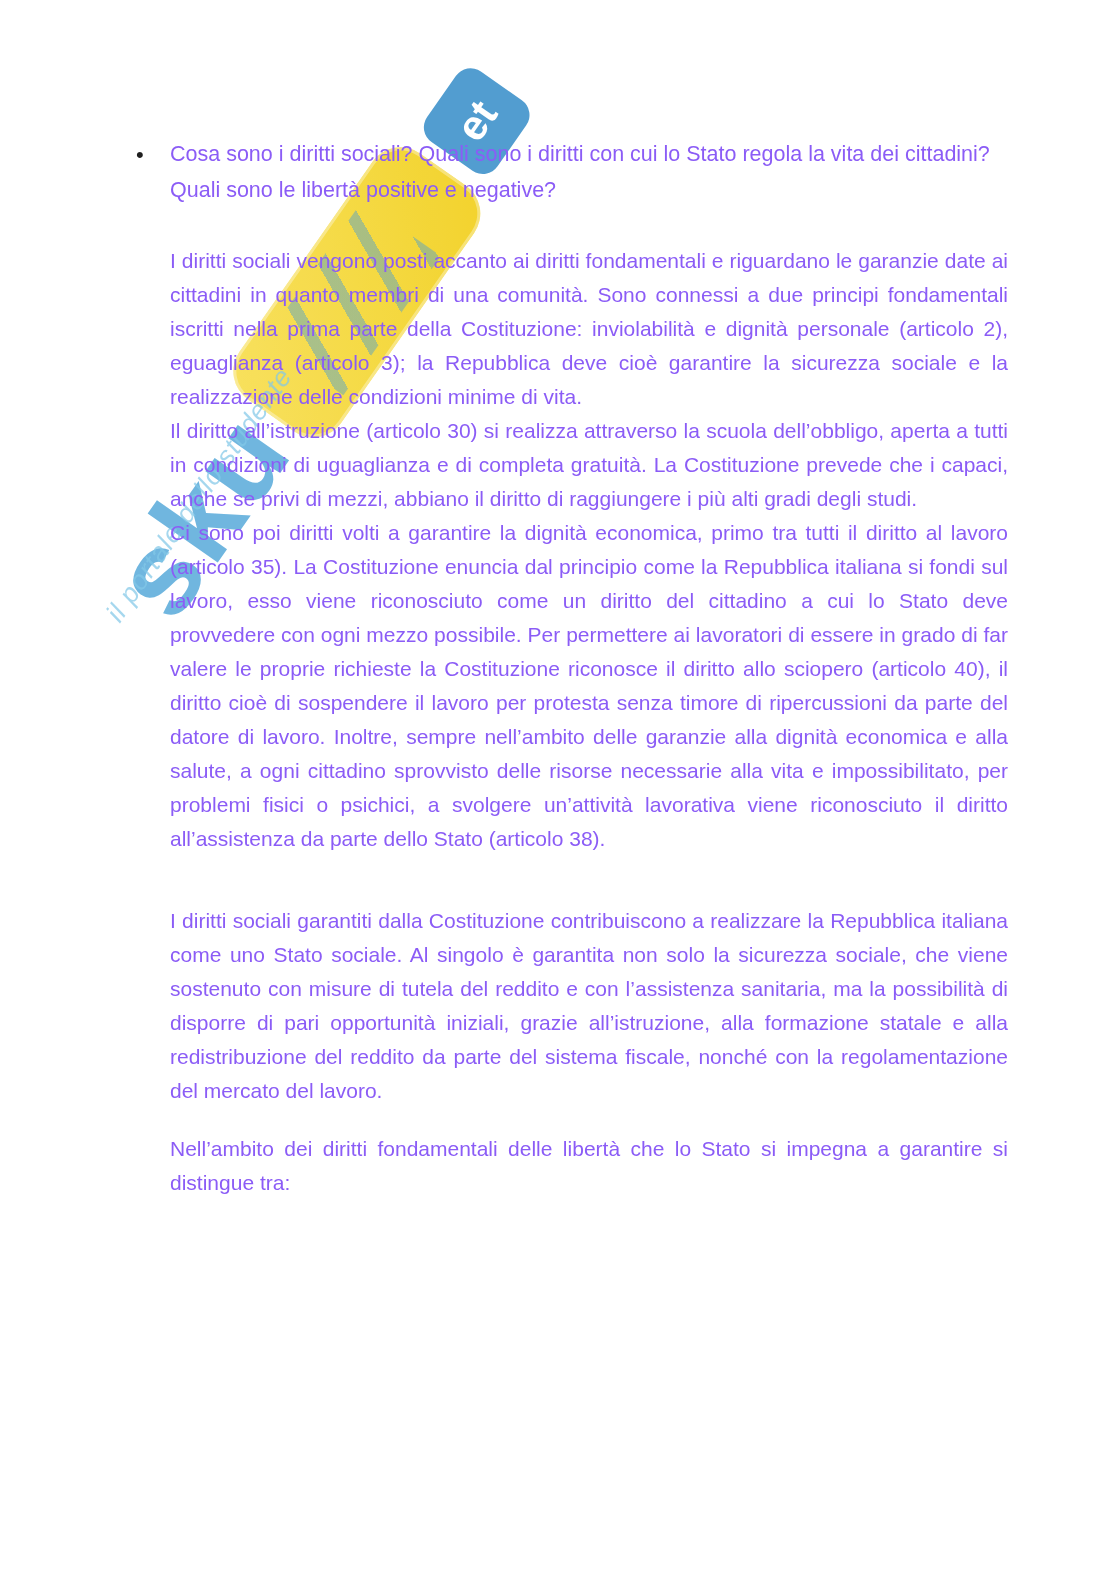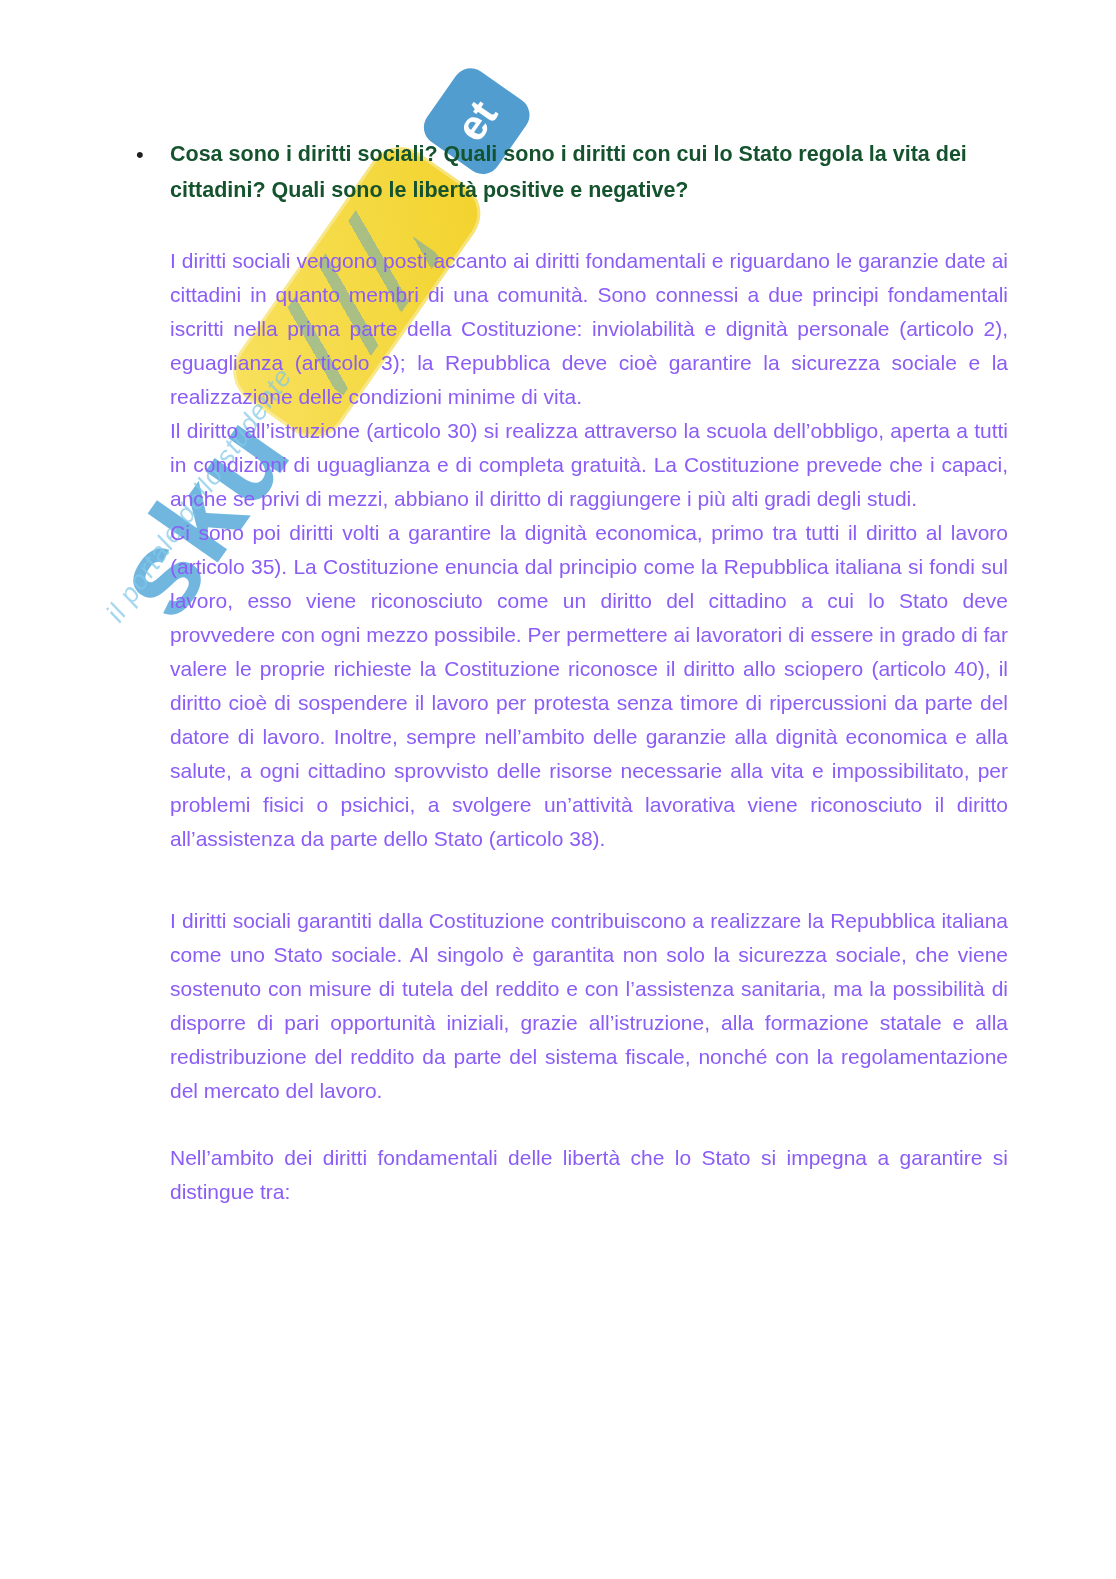--- a/index.html
+++ b/index.html
@@ -75,35 +75,35 @@
     z-index:1;
   }
   .heading-row { position:relative; }
   .bullet {
     position:absolute; left:-34px; top:1px;
     color:#1f1f1f;
     font-size:22px;
     line-height:36px;
   }
   .heading {
-    color:#14532d;
+    color:#8b5cf6;
     font-size:21.5px;
-    font-weight:700;
+    font-weight:400;
     line-height:36px;
     text-align:left;
   }
   .body-text { margin-top:36px; }
   .body-text p {
     font-size:21px;
     line-height:34px;
     color:#8b5cf6;
     text-align:justify;
   }
   .body-text p.gap-small { margin-top:48px; }
-  .body-text p.gap-large { margin-top:33px; }
+  .body-text p.gap-large { margin-top:24px; }
 </style>
 </head>
 <body>
 
 <div class="watermark">
   <div class="wm-rotate">
     <span class="wm-letters">sku</span>
     <div class="wm-shape"></div>
     <div class="wm-net">et</div>
   </div>

